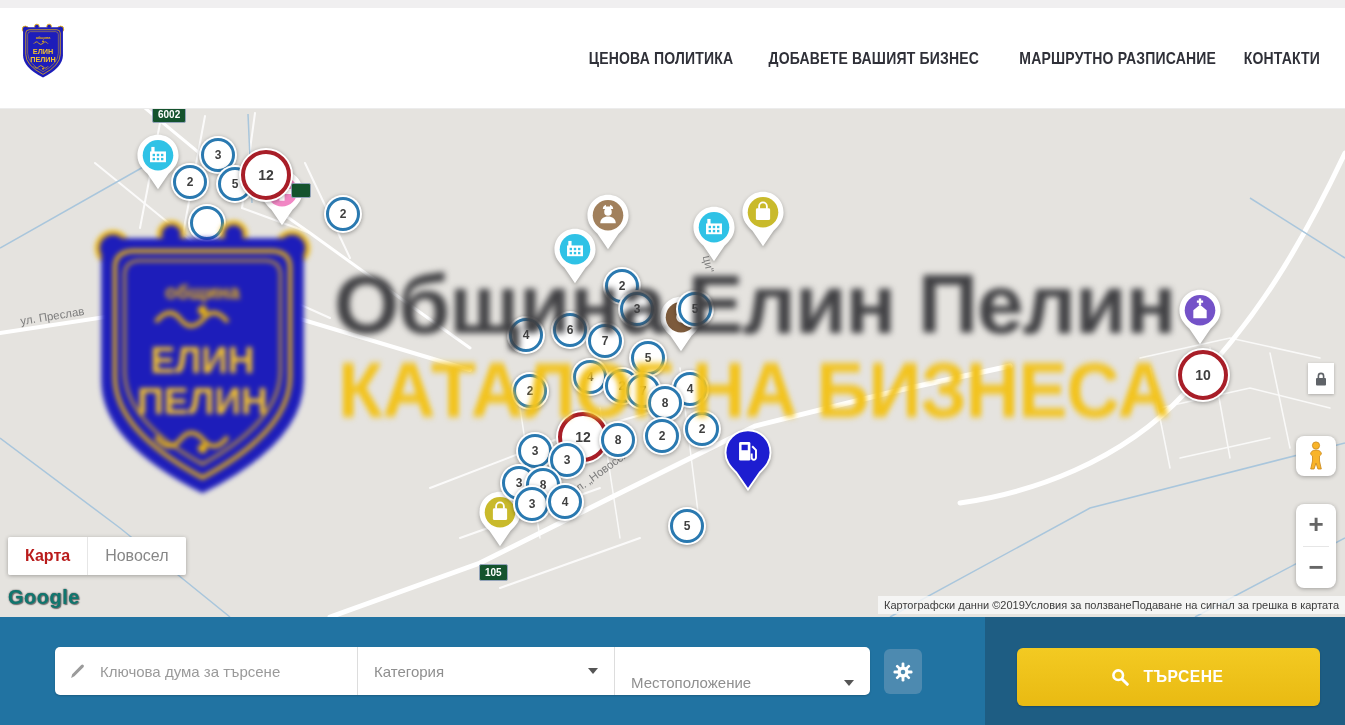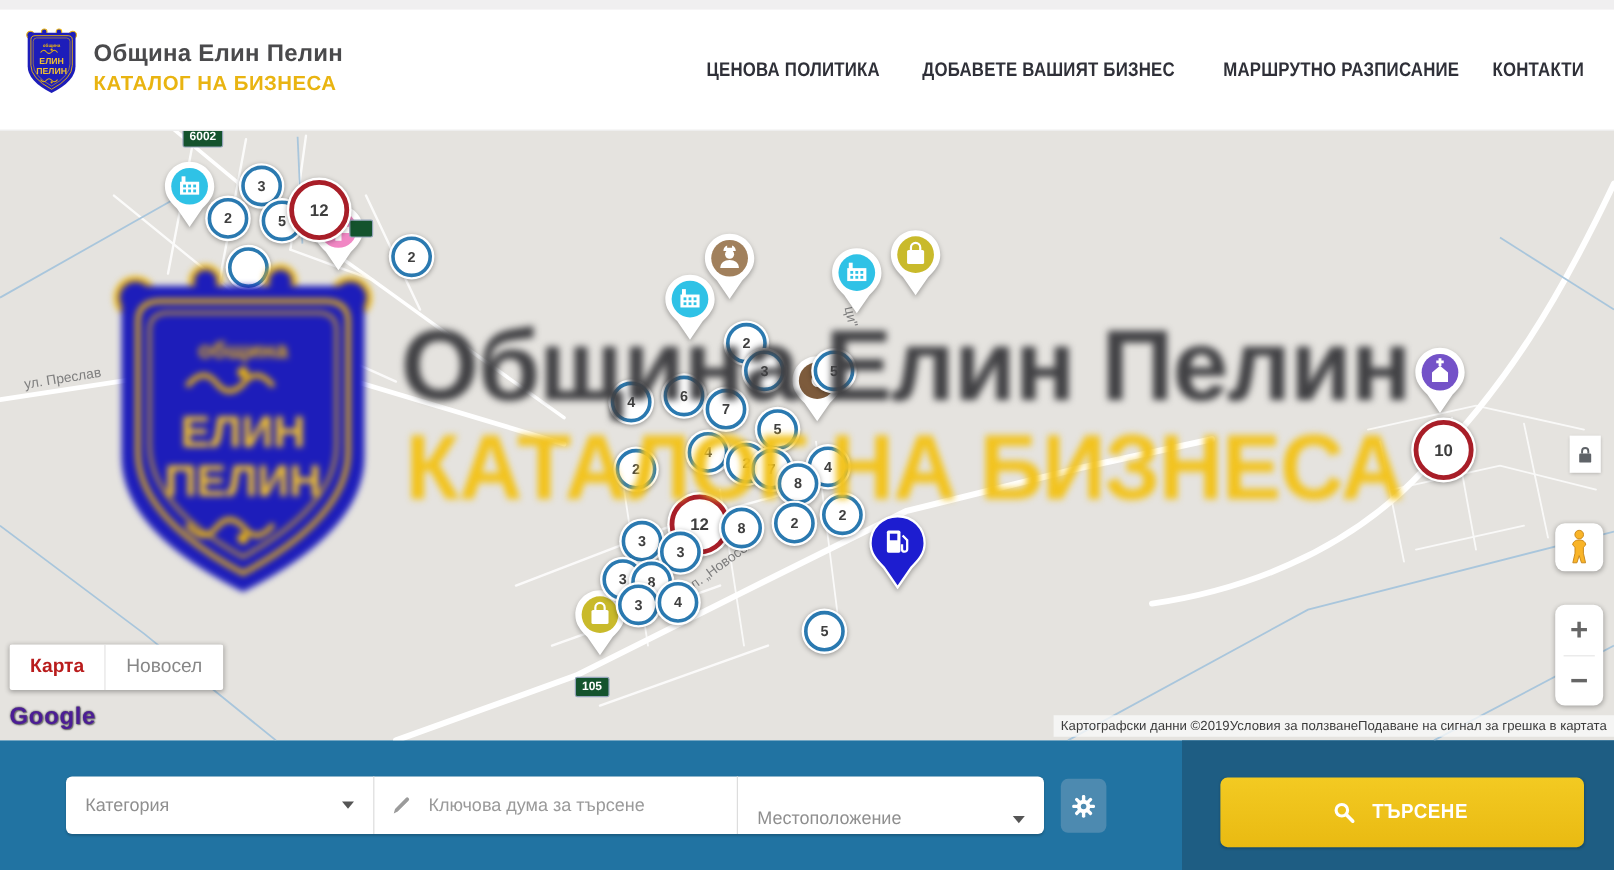--- a/index.html
+++ b/index.html
@@ -41,21 +41,21 @@
     white-space:nowrap;letter-spacing:-1px;filter:blur(3.2px);}
   .wm-line2{position:absolute;left:338px;top:238px;font-size:77px;font-weight:bold;color:#f2c31e;
     white-space:nowrap;letter-spacing:-1px;filter:blur(3px);transform:scaleX(.96);transform-origin:left;}
 
   .maptype{position:absolute;left:8px;top:429px;height:38px;display:flex;border-radius:2px;
     box-shadow:0 1px 4px rgba(0,0,0,.3);overflow:hidden;}
   .maptype-btn{background:#fff;padding:0 17px;display:flex;align-items:center;font-size:16px;cursor:pointer;}
   .maptype-btn.active{font-weight:bold;color:#b91c1c;}
   .maptype-btn.inactive{color:#878787;border-left:1px solid #e6e6e6;}
 
-  .google-logo{position:absolute;left:8px;top:478px;color:#4c1d95;font-size:20px;font-weight:bold;letter-spacing:.5px;
+  .google-logo{position:absolute;left:8px;top:478px;color:#0f766e;font-size:20px;font-weight:bold;letter-spacing:.5px;
     text-shadow:0 0 1px #6e6e6e,0 0 2px #6e6e6e,1px 1px 1px #6e6e6e;cursor:pointer;}
 
   .attribution{position:absolute;right:0;top:488px;height:18px;background:rgba(250,250,250,.78);
     display:flex;align-items:center;gap:0;padding:0 6px;font-size:11px;color:#3c3c3c;white-space:nowrap;}
   .attribution a{color:#3c3c3c;text-decoration:none;cursor:pointer;}
 
   .lock-btn{position:absolute;left:1308px;top:255px;width:26px;height:31px;background:#fff;
     display:flex;align-items:center;justify-content:center;box-shadow:0 1px 3px rgba(0,0,0,.25);cursor:pointer;}
   .pegman{position:absolute;left:1296px;top:328px;width:40px;height:40px;background:#fff;border-radius:8px;
     display:flex;align-items:center;justify-content:center;box-shadow:0 1px 4px rgba(0,0,0,.3);cursor:grab;}
@@ -112,24 +112,20 @@
 </svg>
 
 <div class="page">
 
   <div class="top-strip"></div>
 
   <div class="header">
     <svg class="logo-sm" viewBox="0 0 120 150">
         <use href="#shield-symbol"></use>
       </svg>
-    <div class="brand">
-      <div class="brand-title">Община Елин Пелин</div>
-      <div class="brand-sub">КАТАЛОГ НА БИЗНЕСА</div>
-    </div>
     <nav class="nav">
         <a class="nav-item">ЦЕНОВА ПОЛИТИКА</a>
         <a class="nav-item">ДОБАВЕТЕ ВАШИЯТ БИЗНЕС</a>
         <a class="nav-item">МАРШРУТНО РАЗПИСАНИЕ</a>
         <a class="nav-item">КОНТАКТИ</a>
       </nav>
   </div>
 
   <div class="map">
     <svg class="roads" width="1345" height="509" viewBox="0 0 1345 509">
@@ -399,29 +395,29 @@
         <div class="zoom-btn">+</div>
         <div class="zoom-divider"></div>
         <div class="zoom-btn">−</div>
       </div>
     </div>
   </div>
 
   <div class="search-bar">
     <div class="search-panel-right"></div>
     <div class="pill">
-      <div class="pill-section sec-dd sec-cat">
-        <span>Категория</span>
-        <span class="caret"></span>
-      </div>
       <div class="pill-section sec-keyword">
         <svg width="17" height="17" viewBox="0 0 16 16">
           <path d="M2 14l1-3.5L11.5 1.9a1.45 1.45 0 012.1 2.1L5.1 12.5 2 14z" fill="#9b9b9b"></path>
         </svg>
         <input class="kw-input" type="text" placeholder="Ключова дума за търсене" style="">
+      </div>
+      <div class="pill-section sec-dd sec-cat">
+        <span>Категория</span>
+        <span class="caret"></span>
       </div>
       <div class="pill-section sec-dd sec-loc">
         <span>Местоположение</span>
         <span class="caret"></span>
       </div>
     </div>
     <button class="gear-btn">
       <svg width="20" height="20" viewBox="0 0 20 20">
         <g fill="#fff">
           <rect x="8.6" y="0.5" width="2.8" height="19" rx="1.2"></rect>

